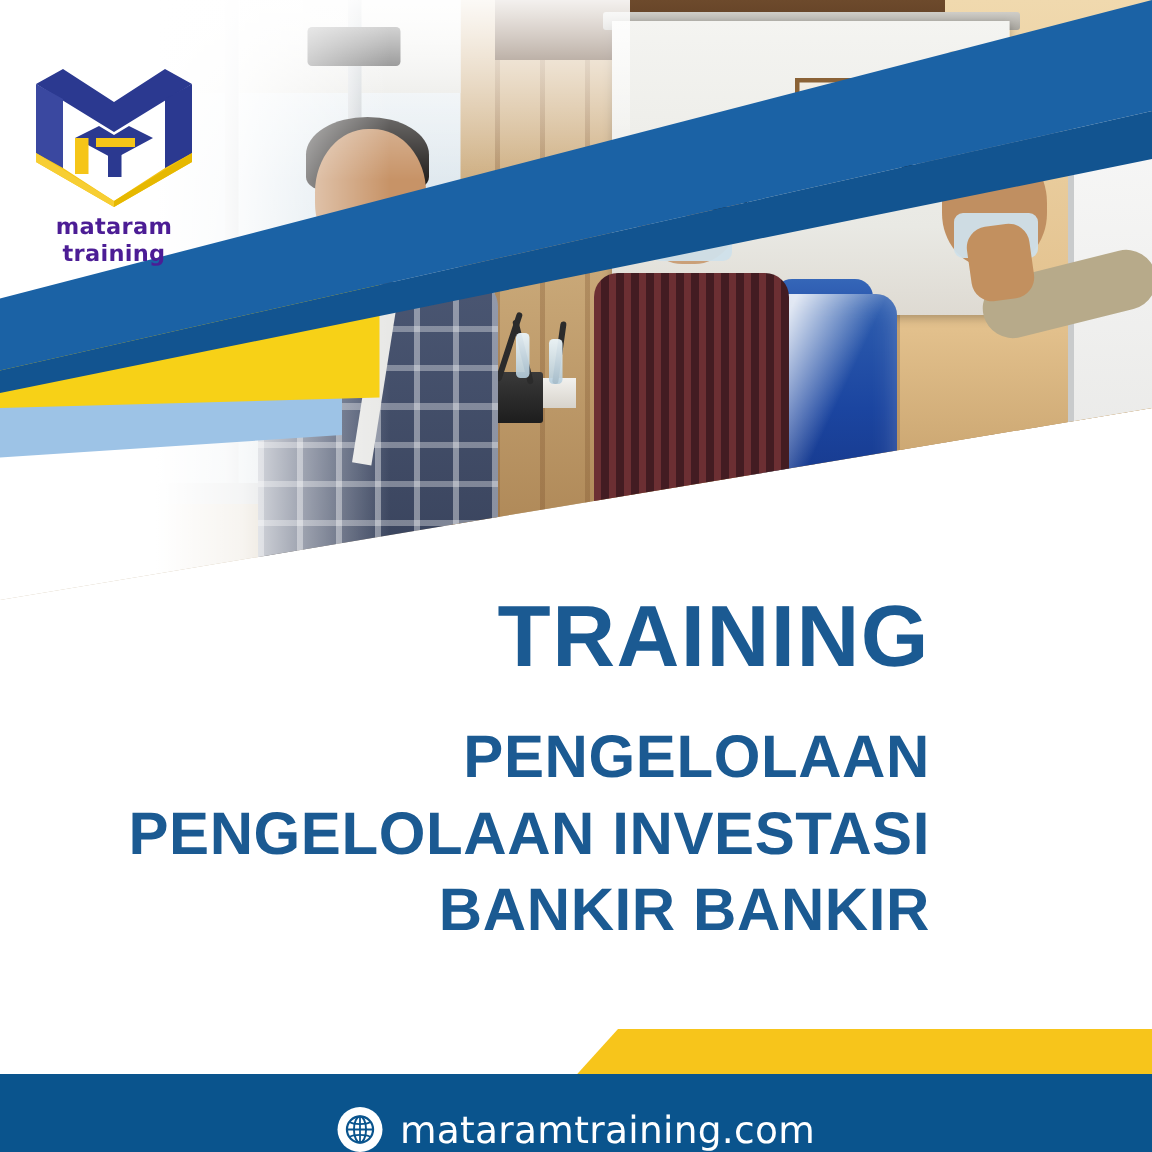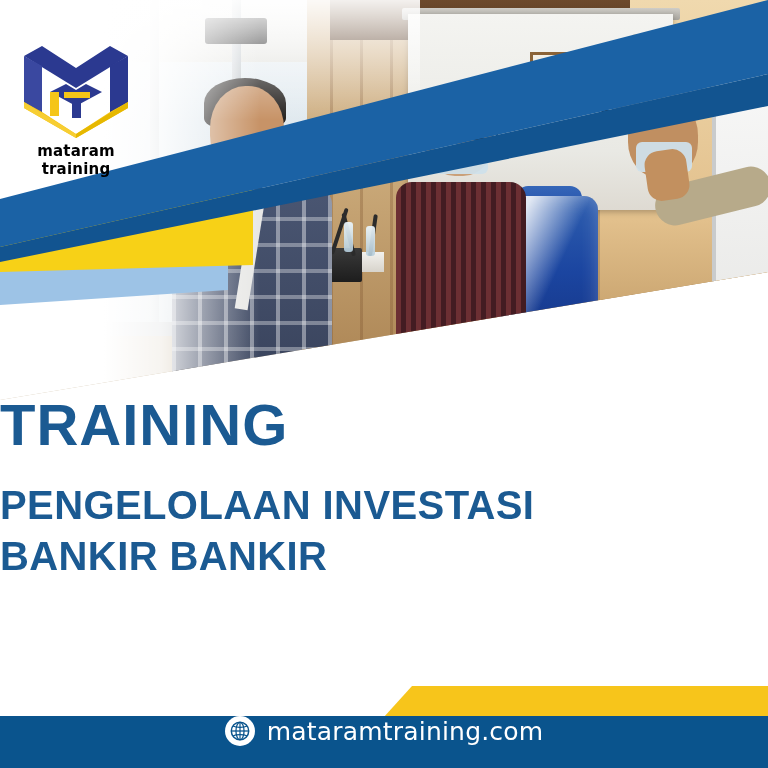--- a/index.html
+++ b/index.html
@@ -191,49 +191,49 @@
   }
 
   
   .ribbon{position:absolute;left:0;top:0;width:768px;height:768px;pointer-events:none;}
 
   
   .logo{position:absolute;left:14px;top:42px;width:124px;height:130px;}
   .logo-mark{position:absolute;left:6px;top:0;width:112px;height:96px;}
   .logo-text{
     position:absolute;left:0;top:100px;width:124px;
-    text-align:center;color:#000000;
+    text-align:center;color:#4c1d95;
     font-weight:700;font-size:15px;letter-spacing:.2px;
     font-family:"DejaVu Sans", sans-serif;
   }
 
   
   .titles{
     position:absolute;left:0;top:396px;width:620px;
-    text-align:left;color:#1B5A92;
+    text-align:right;color:#1B5A92;
   }
   .t-main{
     font-size:58px;font-weight:700;letter-spacing:1px;line-height:1.0;
     margin:0 0 26px 0;
   }
   .t-sub{
     font-size:40px;font-weight:700;letter-spacing:.4px;line-height:1.28;
     margin:0;
   }
   .t-sub div{margin:0;padding:0;}
 
   
   .footer-yellow{
     position:absolute;left:0;top:686px;width:768px;height:32px;
     pointer-events:none;
   }
   .footer-bar{
     position:absolute;left:0;top:716px;width:768px;height:52px;
     background:#0A548D;
-    display:flex;align-items:flex-start;justify-content:center;
+    display:flex;align-items:flex-end;justify-content:center;
   }
   .footer-inner{display:flex;align-items:center;gap:12px;}
   .globe{
     width:30px;height:30px;border-radius:50%;
     background:#ffffff;display:flex;align-items:center;justify-content:center;
     flex:0 0 auto;
   }
   .site{
     color:#ffffff;font-size:25px;font-weight:400;letter-spacing:.2px;
     font-family:"DejaVu Sans", sans-serif;
@@ -337,20 +337,21 @@
       <rect x="30" y="50" width="9" height="24" fill="#F5C518"></rect>
       <rect x="52" y="54" width="9" height="22" fill="#2B3990"></rect>
       <polygon points="44,50 70,50 70,56 44,56" fill="#F5C518"></polygon>
     </svg>
     <div class="logo-text">mataram training</div>
   </div>
 
   <div class="titles">
     <div class="t-main">TRAINING</div>
     <div class="t-sub">
+      <div>PENGELOLAAN</div>
       <div>PENGELOLAAN INVESTASI</div>
       <div>BANKIR BANKIR</div>
     </div>
   </div>
 
   <svg class="footer-yellow" viewBox="0 0 768 32" preserveAspectRatio="none">
     <polygon points="383,32 412,0 768,0 768,32" fill="#F7C51B"></polygon>
   </svg>
 
   <div class="footer-bar">

